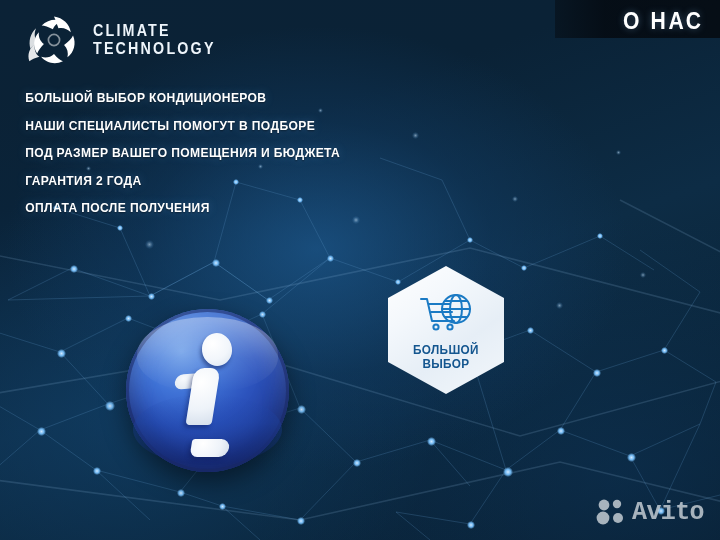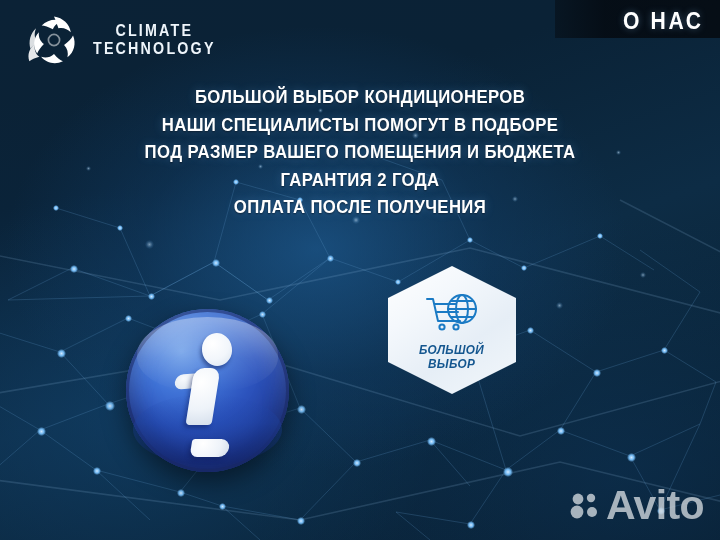--- a/index.html
+++ b/index.html
@@ -25,33 +25,33 @@
   }
   #about{
     position:absolute;right:16px;top:6px;height:30px;display:flex;align-items:center;
     color:#fff;font-size:24px;font-weight:bold;letter-spacing:3px;
     font-family:"Liberation Sans Narrow","Liberation Sans",sans-serif;
     transform:scaleX(.88);transform-origin:right center;
     text-shadow:0 0 8px rgba(150,200,255,.35);
   }
 
   
-  #brand{position:absolute;left:26px;top:12px;display:flex;align-items:center;gap:11px;text-align:center;}
+  #brand{position:absolute;left:26px;top:12px;display:flex;align-items:center;gap:11px;}
   #mark{width:56px;height:56px;flex:none;}
   #brandtext{display:flex;flex-direction:column;line-height:1.06;}
   #brandtext span{
     color:#eef5fb;font-size:17px;font-weight:bold;letter-spacing:2.6px;
     font-family:"Liberation Sans Narrow","Liberation Sans",sans-serif;
     transform:scaleX(.84);transform-origin:left center;white-space:nowrap;
   }
 
   
   #headline{
-    position:absolute;left:0;right:0;top:84px;text-align:center;
-    color:#fff;font-weight:bold;font-size:18px;line-height:27.5px;
+    position:absolute;left:0;right:0;top:84px;
+    color:#fff;font-weight:bold;font-size:13px;line-height:27.5px;
     font-family:"Liberation Sans Narrow","Liberation Sans",sans-serif;
     letter-spacing:.4px;
     text-shadow:0 0 10px rgba(120,190,255,.30),0 1px 2px rgba(0,0,0,.55);
   }
   #headline div{transform:scaleX(.93);}
 
   
   #sphere{
     position:absolute;left:126px;top:309px;width:163px;height:163px;border-radius:50%;
     background:
@@ -103,33 +103,33 @@
     clip-path:polygon(50% 0%,100% 25%,100% 75%,50% 100%,0% 75%,0% 25%);
     background:linear-gradient(145deg,#ffffff 0%,#f4f8fc 30%,#e6eef6 62%,#f2f7fb 100%);
     display:flex;flex-direction:column;align-items:center;justify-content:center;
     filter:drop-shadow(0 5px 12px rgba(0,10,30,.45));
   }
   .hex .lbl{
     color:#14568f;font-weight:bold;text-align:center;line-height:1.12;
     font-family:"Liberation Sans Narrow","Liberation Sans",sans-serif;
     letter-spacing:.35px;transform:scaleX(.94);
   }
-  #hex1{left:388px;top:266px;width:128px;height:128px;font-style:italic;}
+  #hex1{left:388px;top:266px;width:116px;height:128px;}
   #hex1 .lbl{font-size:12.5px;margin-top:5px;}
   #hex2{left:485px;top:330px;width:122px;height:134px;}
   #hex2 .lbl{font-size:11.8px;margin-top:6px;}
   #hex3{left:382px;top:392px;width:116px;height:128px;}
   #hex3 .lbl{font-size:12.5px;margin-top:4px;}
   .hexicon{display:block;}
 
   
   #avito{position:absolute;right:16px;bottom:14px;display:flex;align-items:center;gap:6px;opacity:.80;}
   #avitoword{
-    color:#cfd6dc;font-size:41px;font-weight:bold;letter-spacing:-.6px;
-    font-family:Liberation Sans, sans-serif;line-height:1;
+    color:#cfd6dc;font-size:25px;font-weight:bold;letter-spacing:-.6px;
+    font-family:Liberation Mono, monospace;line-height:1;
   }
 </style>
 </head>
 <body>
 
 <div id="stage">
 
   <svg id="net" viewBox="0 0 720 540" preserveAspectRatio="none">
     <g stroke="#5f9ccc" stroke-opacity="0.30" stroke-width="0.8" fill="none">
       <path d="M8 300 L72 268 L150 296 L214 262 L268 300 L214 262 L150 296 Z"></path>

